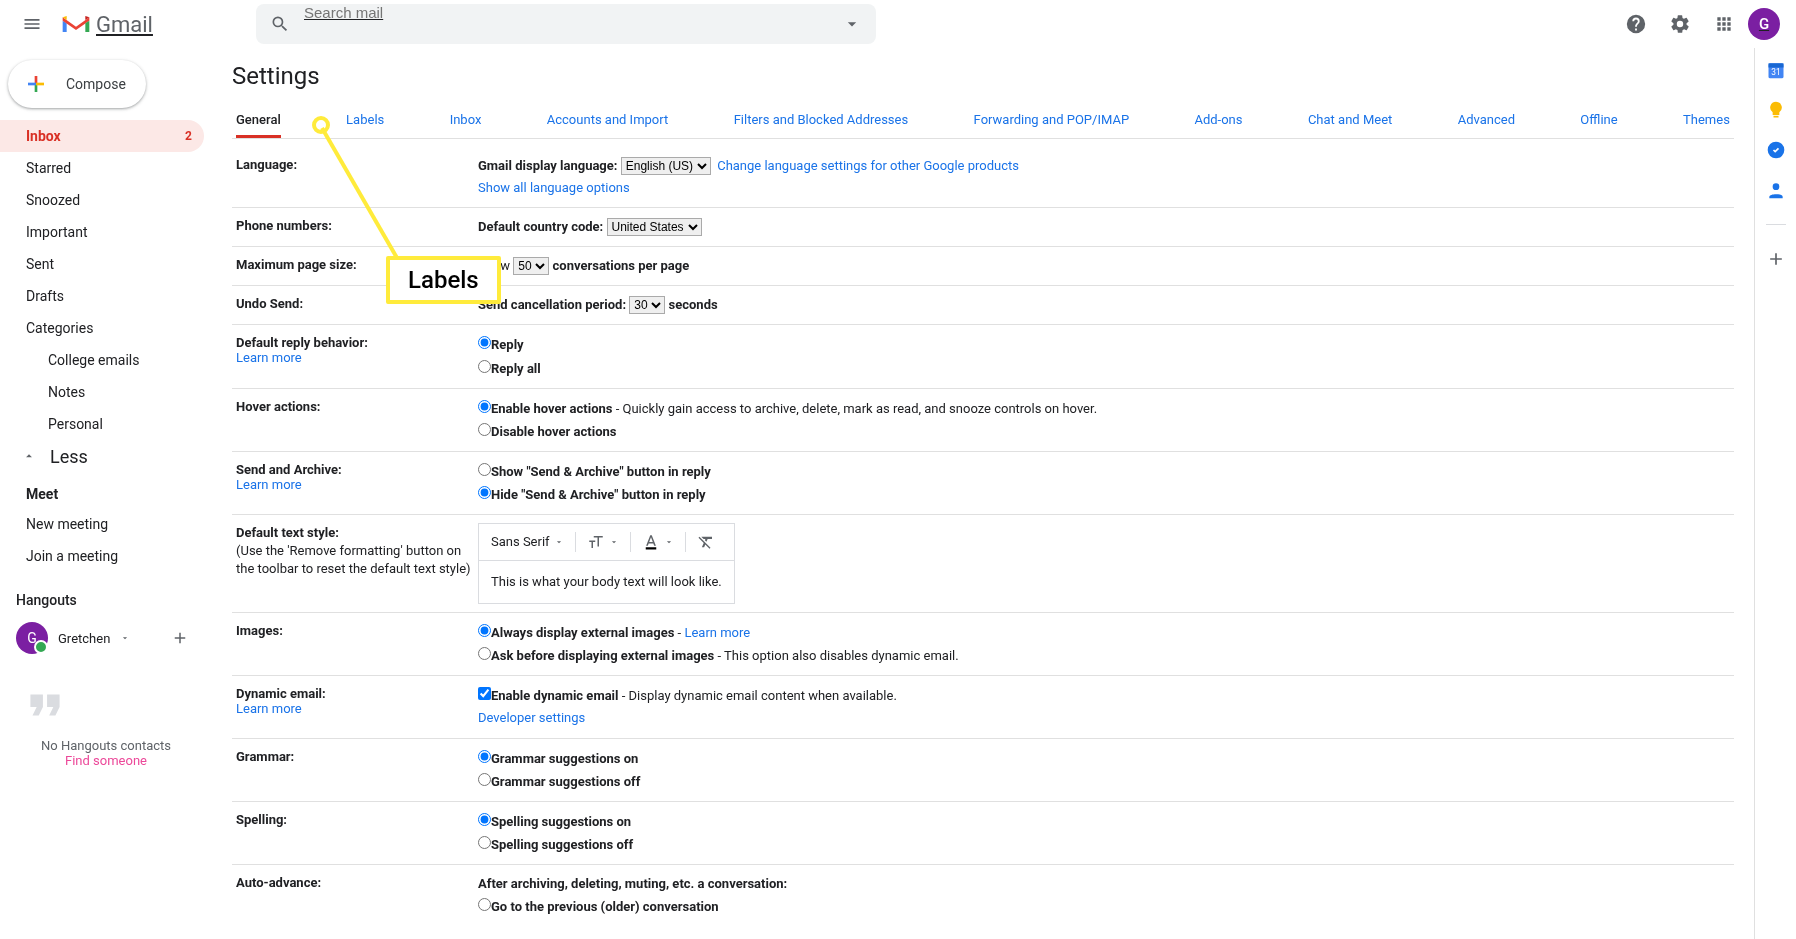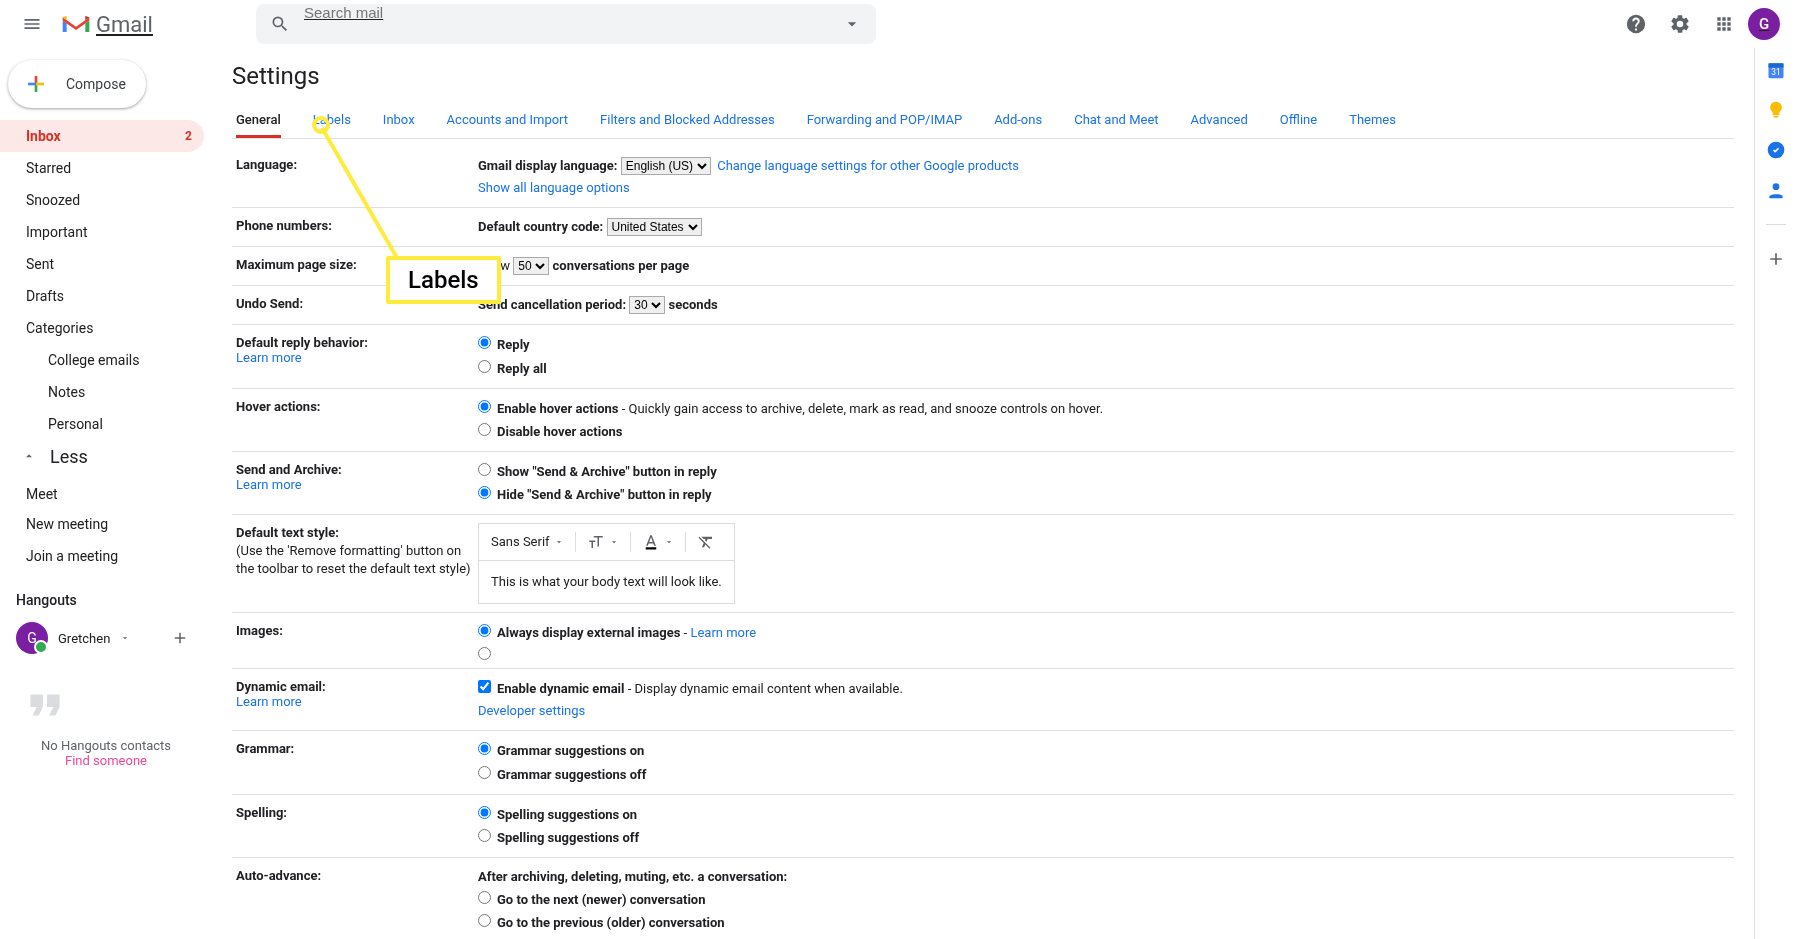--- a/index.html
+++ b/index.html
@@ -24,48 +24,48 @@
   .layout { display: flex; height: calc(100vh - 48px); }
   .sidebar { width: 212px; flex-shrink: 0; padding: 8px 0; overflow-y: auto; }
   .compose-btn { display: flex; align-items: center; gap: 14px; height: 48px; padding: 0 20px 0 12px; margin: 4px 0 12px 8px; border-radius: 24px; box-shadow: 0 1px 2px rgba(60,64,67,.3), 0 1px 3px 1px rgba(60,64,67,.15); background: #fff; font-size: 14px; color: #3c4043; cursor: pointer; width: fit-content; }
   .compose-plus { width: 32px; height: 32px; }
   .nav-item { display: flex; align-items: center; height: 32px; padding: 0 12px 0 26px; border-radius: 0 16px 16px 0; font-size: 14px; color: #202124; cursor: pointer; margin-right: 8px; }
   .nav-item.active { font-weight: 700; color: #d93025; background: #fce8e6; }
   .nav-item .count { margin-left: auto; font-size: 12px; }
   .nav-item.sub { padding-left: 48px; }
   .nav-less { display: flex; align-items: center; gap: 14px; padding: 0 12px 0 22px; height: 32px; font-size: 18px; cursor: pointer; }
   .chev { width: 14px; height: 14px; }
-  .nav-section { padding: 6px 26px; font-size: 14px; font-weight: 400; color: #202124; margin-top: 8px; }
+  .nav-section { padding: 6px 26px; font-size: 14px; font-weight: 700; color: #202124; margin-top: 8px; }
   .hangouts-section { padding: 8px 16px; font-size: 14px; font-weight: 500; margin-top: 12px; }
   .hangouts-row { display: flex; align-items: center; gap: 10px; padding: 6px 16px; }
   .presence { width: 32px; height: 32px; border-radius: 50%; background: #7b1fa2; color: #fff; display: flex; align-items: center; justify-content: center; font-size: 14px; position: relative; }
   .presence::after { content: ''; position: absolute; width: 10px; height: 10px; background: #34a853; border: 2px solid #fff; border-radius: 50%; bottom: 0; right: 0; }
   .h-name { font-size: 13px; }
   .h-plus { margin-left: auto; width: 32px; height: 32px; display: flex; align-items: center; justify-content: center; cursor: pointer; }
   .h-empty { text-align: center; padding: 20px; color: #5f6368; font-size: 13px; }
   .h-empty svg { width: 50px; height: 50px; margin-bottom: 8px; }
   .h-find { color: #ec4899; cursor: pointer; font-size: 13px; }
   
   
   .main { flex: 1; overflow: hidden; display: flex; }
   .content { flex: 1; overflow-y: auto; padding: 8px 20px; }
   .page-title { font-size: 24px; font-weight: 400; padding: 6px 0 12px; }
-  .tabs { display: flex; gap: 32px; border-bottom: 1px solid #e0e0e0; padding: 0 4px; }
+  .tabs { display: flex; gap: 18px; border-bottom: 1px solid #e0e0e0; padding: 0 4px; justify-content: space-between; }
   .tab { padding: 10px 0 8px; font-size: 13px; color: #1a73e8; cursor: pointer; border-bottom: 3px solid transparent; }
   .tab.active { color: #202124; border-bottom-color: #d93025; font-weight: 500; }
   
   .settings-body { padding: 8px 0; }
   .row { display: flex; padding: 8px 4px; border-bottom: 1px solid #e0e0e0; }
   .row-label { width: 242px; flex-shrink: 0; font-weight: 700; font-size: 13px; padding-top: 2px; }
   .row-label .help { color: #1a73e8; font-weight: 400; cursor: pointer; }
   .row-label .sub { font-weight: 400; display: block; margin-top: 2px; line-height: 1.4; }
   .row-body { flex: 1; font-size: 13px; line-height: 1.7; }
   .row-body select { font-size: 12px; background: #efefef; border: 1px solid #aaa; }
   .row-body .link { color: #1a73e8; cursor: pointer; }
-  .opt { display: flex; align-items: baseline; gap: 6px; }
+  .opt { display: flex; align-items: baseline; }
   .opt input[type=radio], .opt input[type=checkbox] { margin-top: 3px; }
   .opt b { font-weight: 700; }
   .style-preview { border: 1px solid #dadce0; display: inline-block; }
   .style-toolbar { display: flex; align-items: center; gap: 1px; padding: 4px 6px; border-bottom: 1px solid #dadce0; }
   .tb-btn { height: 28px; padding: 0 6px; display: flex; align-items: center; gap: 4px; cursor: pointer; font-size: 13px; }
   .tb-sep { width: 1px; height: 20px; background: #dadce0; margin: 0 4px; }
   .style-body { padding: 10px 12px; font-size: 13px; }
   
   
   .callout { position: absolute; border: 4px solid #ffeb3b; background: #fff; padding: 6px 18px; font-size: 24px; font-weight: 500; border-radius: 2px; color: #000; }
@@ -363,20 +363,21 @@
 
         <div class="row">
           <div class="row-label">Images:</div>
           <div class="row-body">
             <div class="opt">
                 <input type="radio" checked="" style="">
                 <span><b>Always display external images</b> - <span class="link">Learn more</span></span>
               </div>
             <div class="opt">
                 <input type="radio" style="">
+                <span><b>Ask before displaying external images</b><span> - This option also disables dynamic email.</span></span>
               </div>
           </div>
         </div>
 
         <div class="row">
           <div class="row-label">
             <span>Dynamic email:</span><br>
             <span class="help">Learn more</span>
           </div>
           <div class="row-body">
@@ -413,24 +414,20 @@
                 <input type="radio" style="">
                 <b>Spelling suggestions off</b>
               </div>
           </div>
         </div>
 
         <div class="row" style="border-bottom:none">
           <div class="row-label">Auto-advance:</div>
           <div class="row-body">
             <b>After archiving, deleting, muting, etc. a conversation:</b>
-            <div class="opt">
-                <input type="radio" style="">
-                <b>Go to the next (newer) conversation</b>
-              </div>
             <div class="opt">
                 <input type="radio" style="">
                 <b>Go to the previous (older) conversation</b>
               </div>
             
           </div>
         </div>
 
       </div>
     </div>

